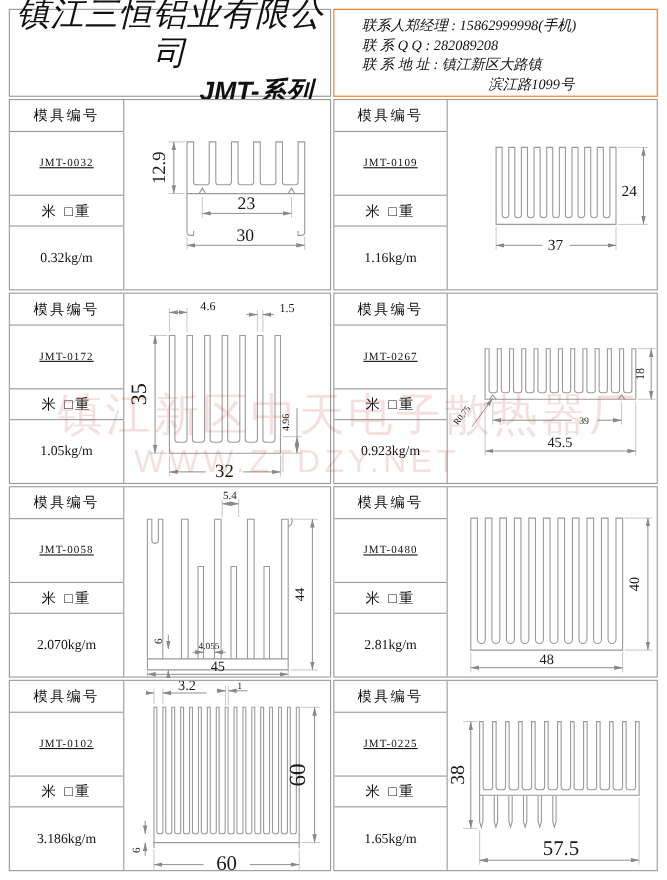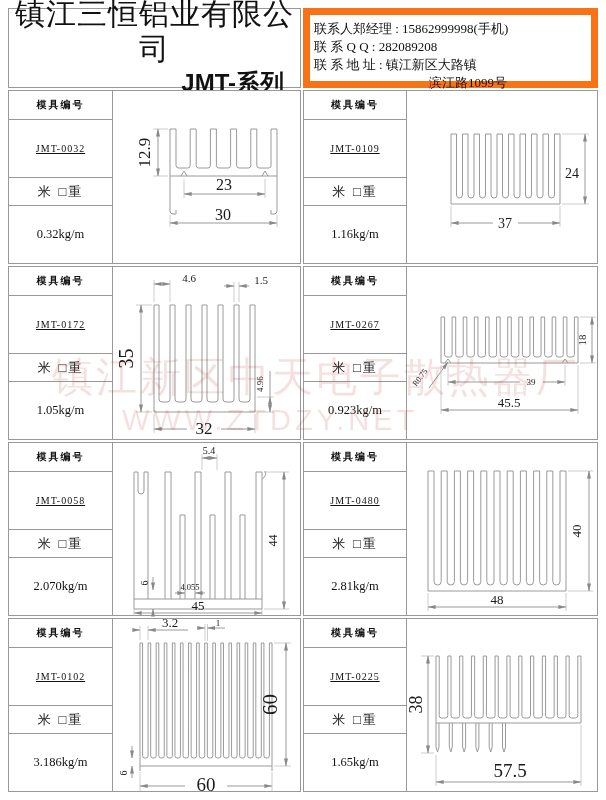--- a/index.html
+++ b/index.html
@@ -1,33 +1,33 @@
 <!DOCTYPE html>
 <html><head>
 <meta charset="utf-8">
 <style>
   html,body{margin:0;padding:0;background:#fff;}
   .page{width:606px;height:800px;position:relative;background:#fff;padding:8px;
         box-sizing:border-box;font-family:"Liberation Serif",serif;color:#111;overflow:hidden;}
-  .hdr{display:flex;gap:2px;height:80px;margin-bottom:2px;}
+  .hdr{display:flex;gap:2px;height:80px;margin-bottom:2px;font-style:italic;}
   .hdr-left{width:293px;box-sizing:border-box;border:1px solid #999;display:flex;
             flex-direction:column;justify-content:center;}
   .company{font-size:30px;letter-spacing:1px;text-align:center;line-height:1.15;}
   .series{font-family:"Liberation Sans",sans-serif;font-weight:bold;font-size:24px;
           text-align:right;padding-right:16px;margin-top:1px;}
-  .hdr-right{flex:1;box-sizing:border-box;border:7px solid #f97316;padding:5px 4px 0 4px;
+  .hdr-right{flex:1;box-sizing:border-box;border:1px solid #f97316;padding:5px 4px 0 25px;
              font-size:13px;line-height:18px;white-space:nowrap;}
   .contact-cont{padding-left:115px;}
   .grid{display:grid;grid-template-columns:293px 295px;grid-auto-rows:174px;gap:2px;}
   .cell{box-sizing:border-box;border:1px solid #999;background:#fff;display:flex;}
   .side{width:104px;box-sizing:border-box;border-right:1px solid #999;display:flex;
         flex-direction:column;}
   .s{display:flex;align-items:center;justify-content:center;box-sizing:border-box;}
   .s-lab{height:29px;border-bottom:1px solid #999;font-family:"Liberation Sans",sans-serif;
-         font-weight:bold;font-size:10px;letter-spacing:2px;text-align:center;}
+         font-weight:normal;font-size:13px;letter-spacing:2px;text-align:center;}
   .s-mod{height:58px;border-bottom:1px solid #999;font-size:10px;letter-spacing:1px;text-decoration:underline;}
   .s-wt{height:28px;border-bottom:1px solid #999;font-family:"Liberation Sans",sans-serif;
         font-weight:normal;font-size:13px;letter-spacing:2px;}
   .s-val{flex:1;font-size:12.5px;}
   .draw{flex:1;position:relative;}
   .draw svg{display:block;}
   .pl{fill:none;stroke:#9a9a9a;stroke-width:1;}
   .dl{stroke:#8f8f8f;stroke-width:0.9;}
   .xl{stroke:#b8b8b8;stroke-width:0.7;}
   .dt{fill:#1a1a1a;font-family:"Liberation Serif",serif;}

